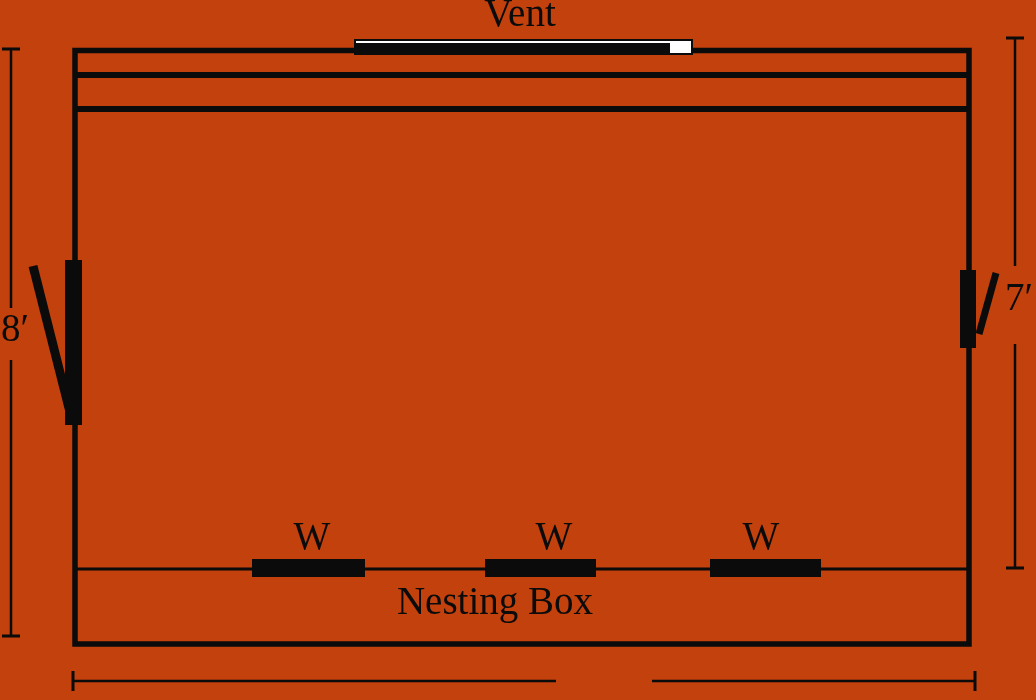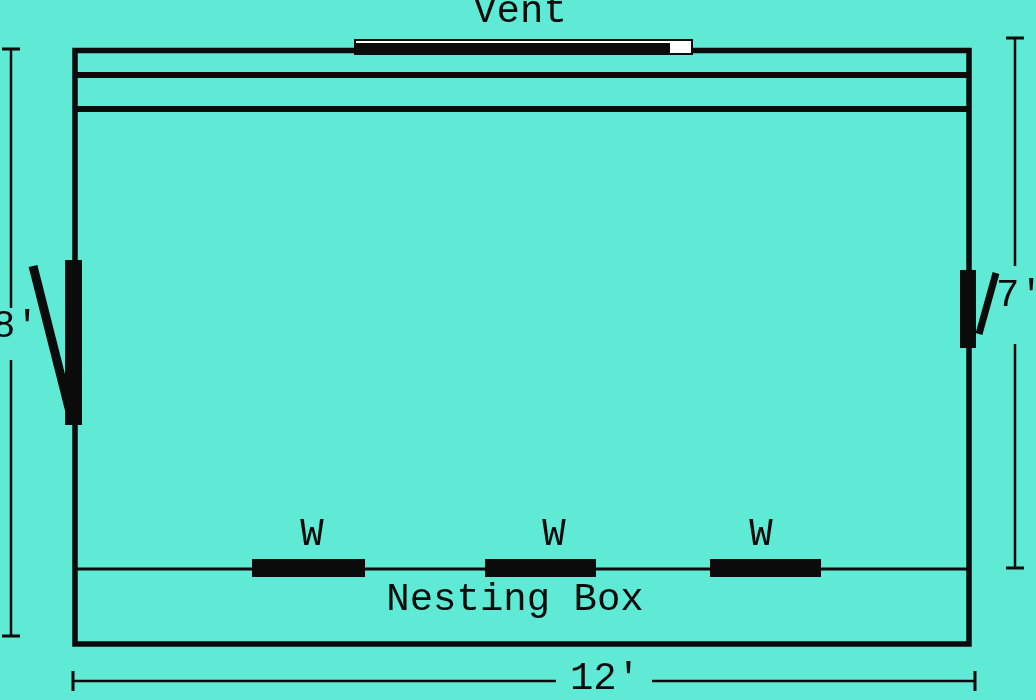--- a/index.html
+++ b/index.html
@@ -5,23 +5,23 @@
 <style>
   html, body {
     margin: 0;
     padding: 0;
     background: #ffffff;
   }
   .stage {
     position: relative;
     width: 1036px;
     height: 700px;
-    background: #5eead4;
+    background: #c2410c;
     overflow: hidden;
-    font-family: Liberation Mono, monospace;
+    font-family: Liberation Serif, serif;
     color: #0b0b0b;
   }
   .drawing {
     position: absolute;
     left: 0;
     top: 0;
   }
   .label {
     position: absolute;
     line-height: 1;
@@ -83,21 +83,20 @@
   </svg>
 
   <div class="label" style="left:460px; top:-7px; width:120px;">Vent</div>
 
 
 
   <div class="label" style="left:282px; top:516px; width:60px;">W</div>
   <div class="label" style="left:524px; top:516px; width:60px;">W</div>
   <div class="label" style="left:731px; top:516px; width:60px;">W</div>
 
-  <div class="label" style="left:365px; top:581px; width:300px;text-align:center;">Nesting Box</div>
+  <div class="label" style="left:345px; top:581px; width:300px;text-align:center;">Nesting Box</div>
 
   <div class="label" style="left:-8px; top:308px; width:46px;">8′</div>
 
   <div class="label" style="left:996px; top:277px; width:46px;">7′</div>
 
-  <div class="label" style="left:565px; top:660px; width:80px;">12′</div>
 
 </div>
 
 </body></html>

